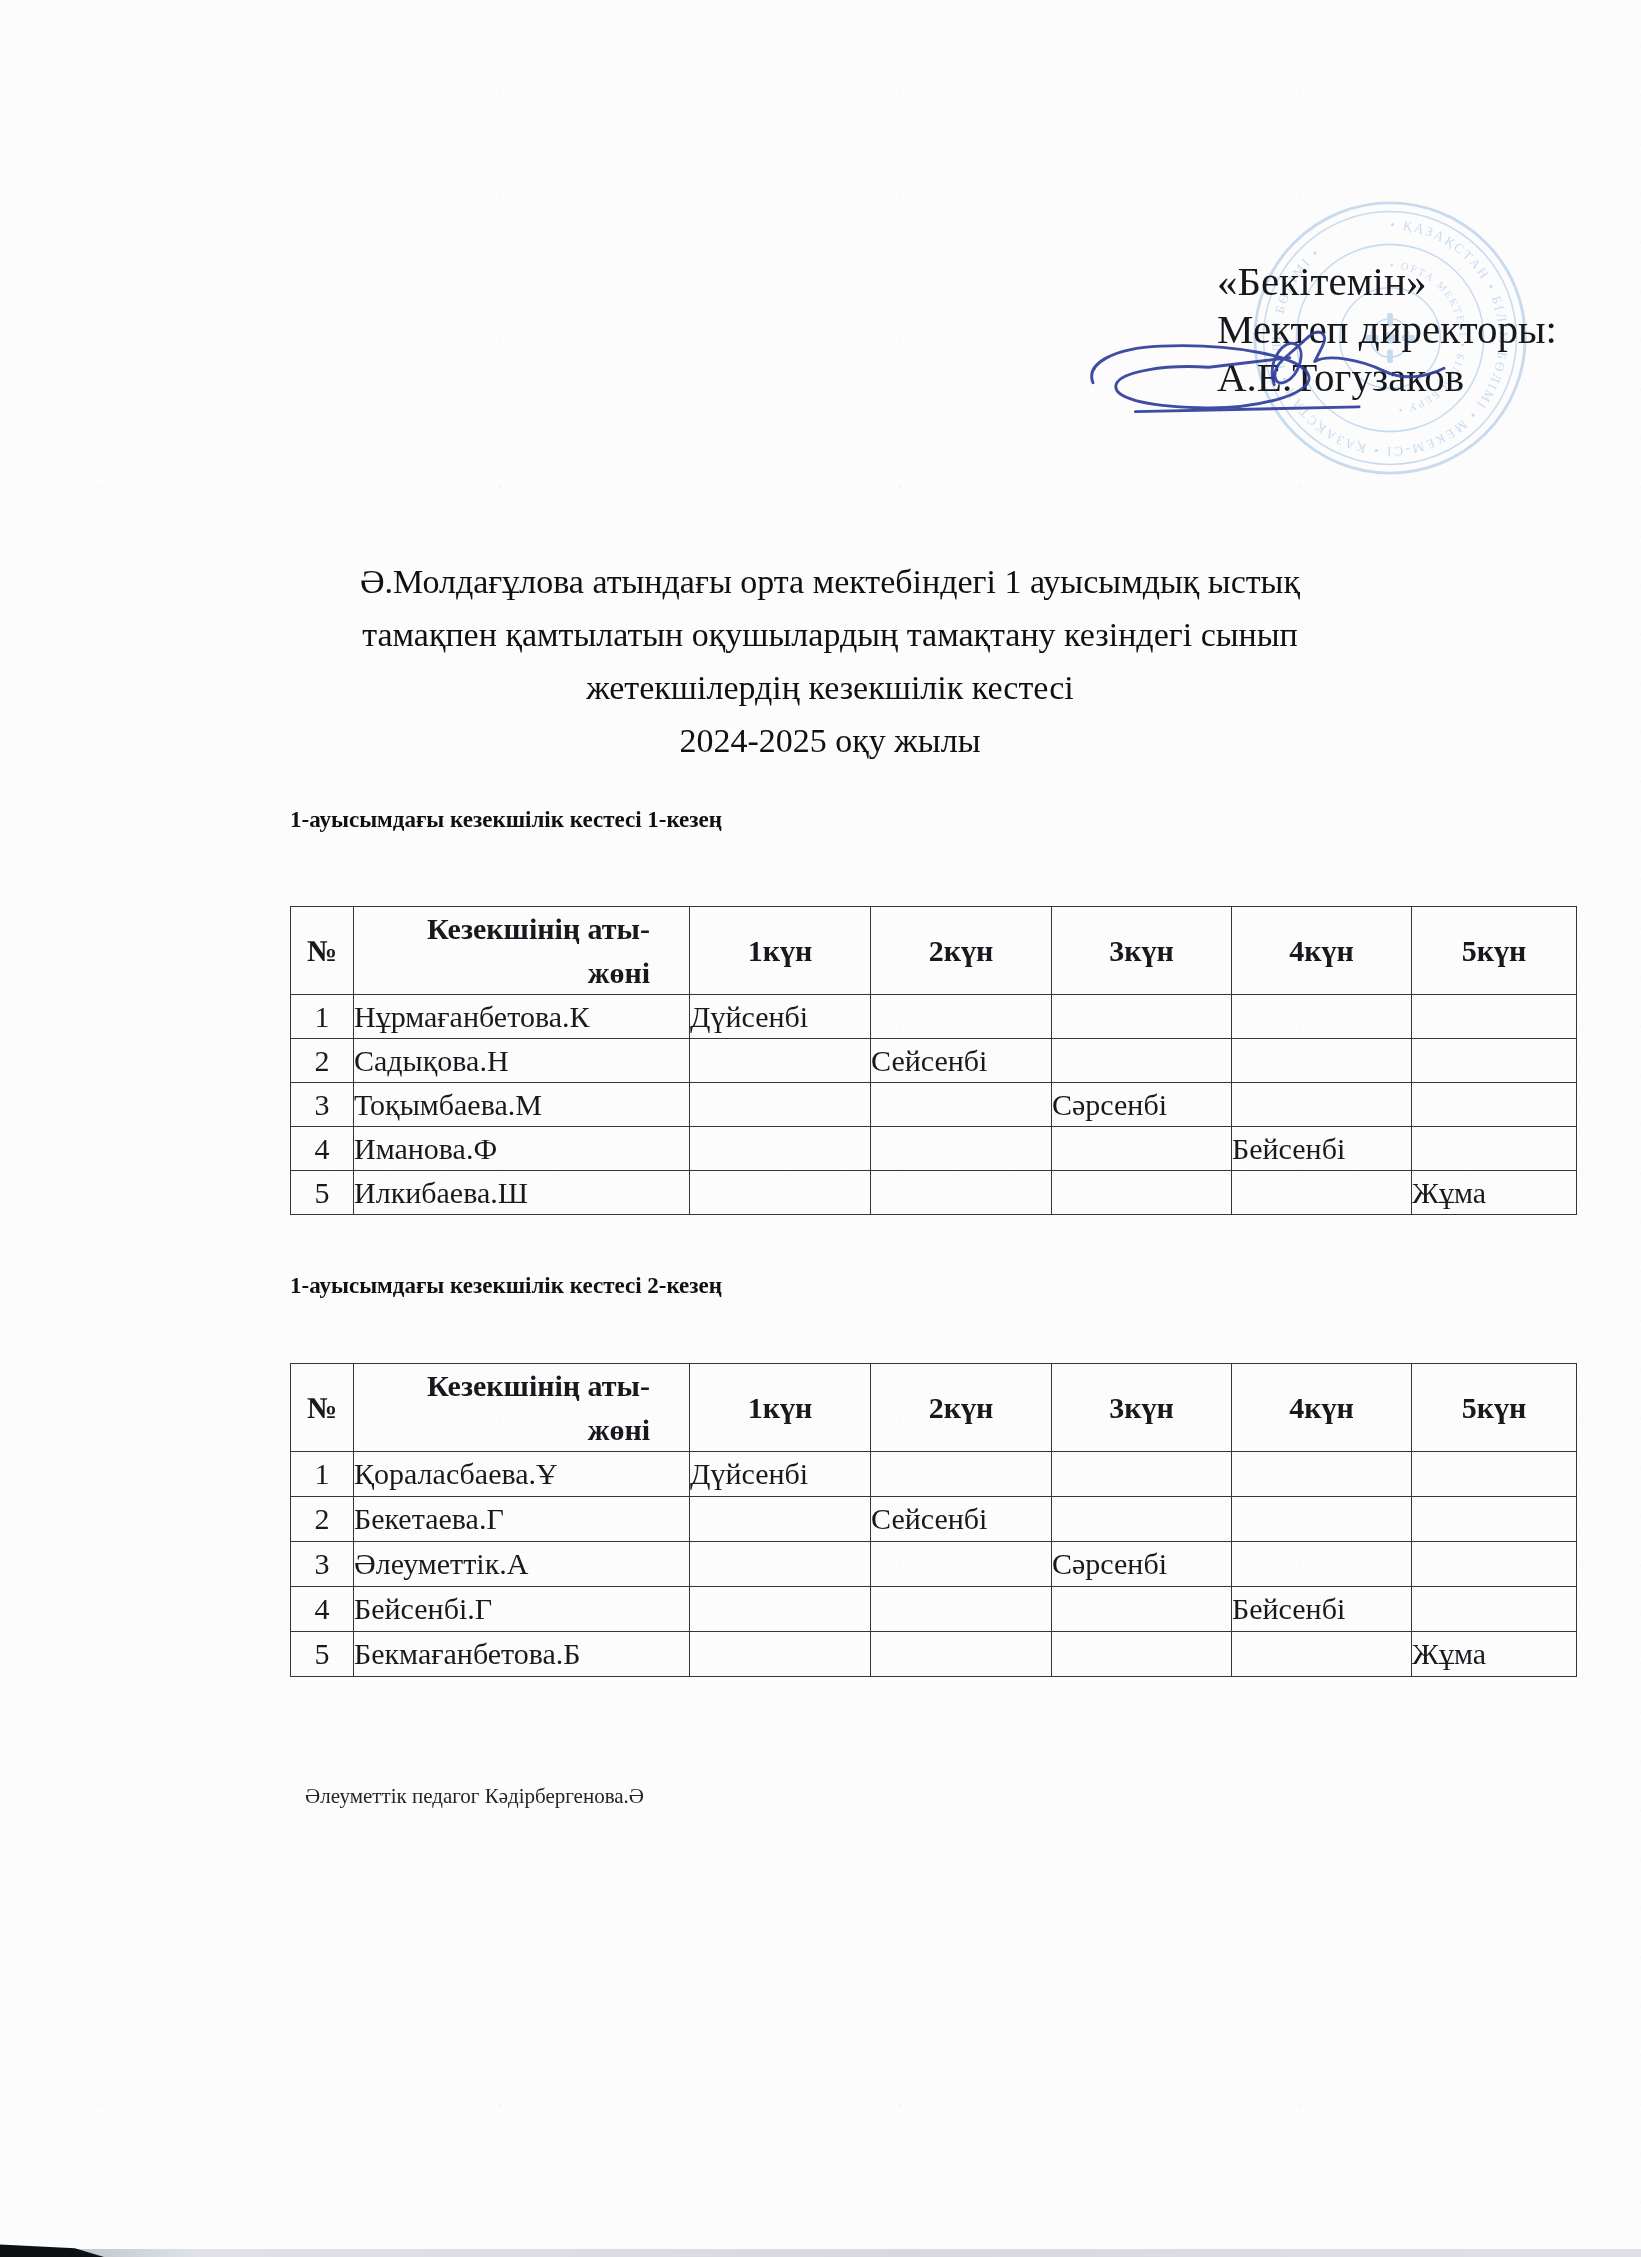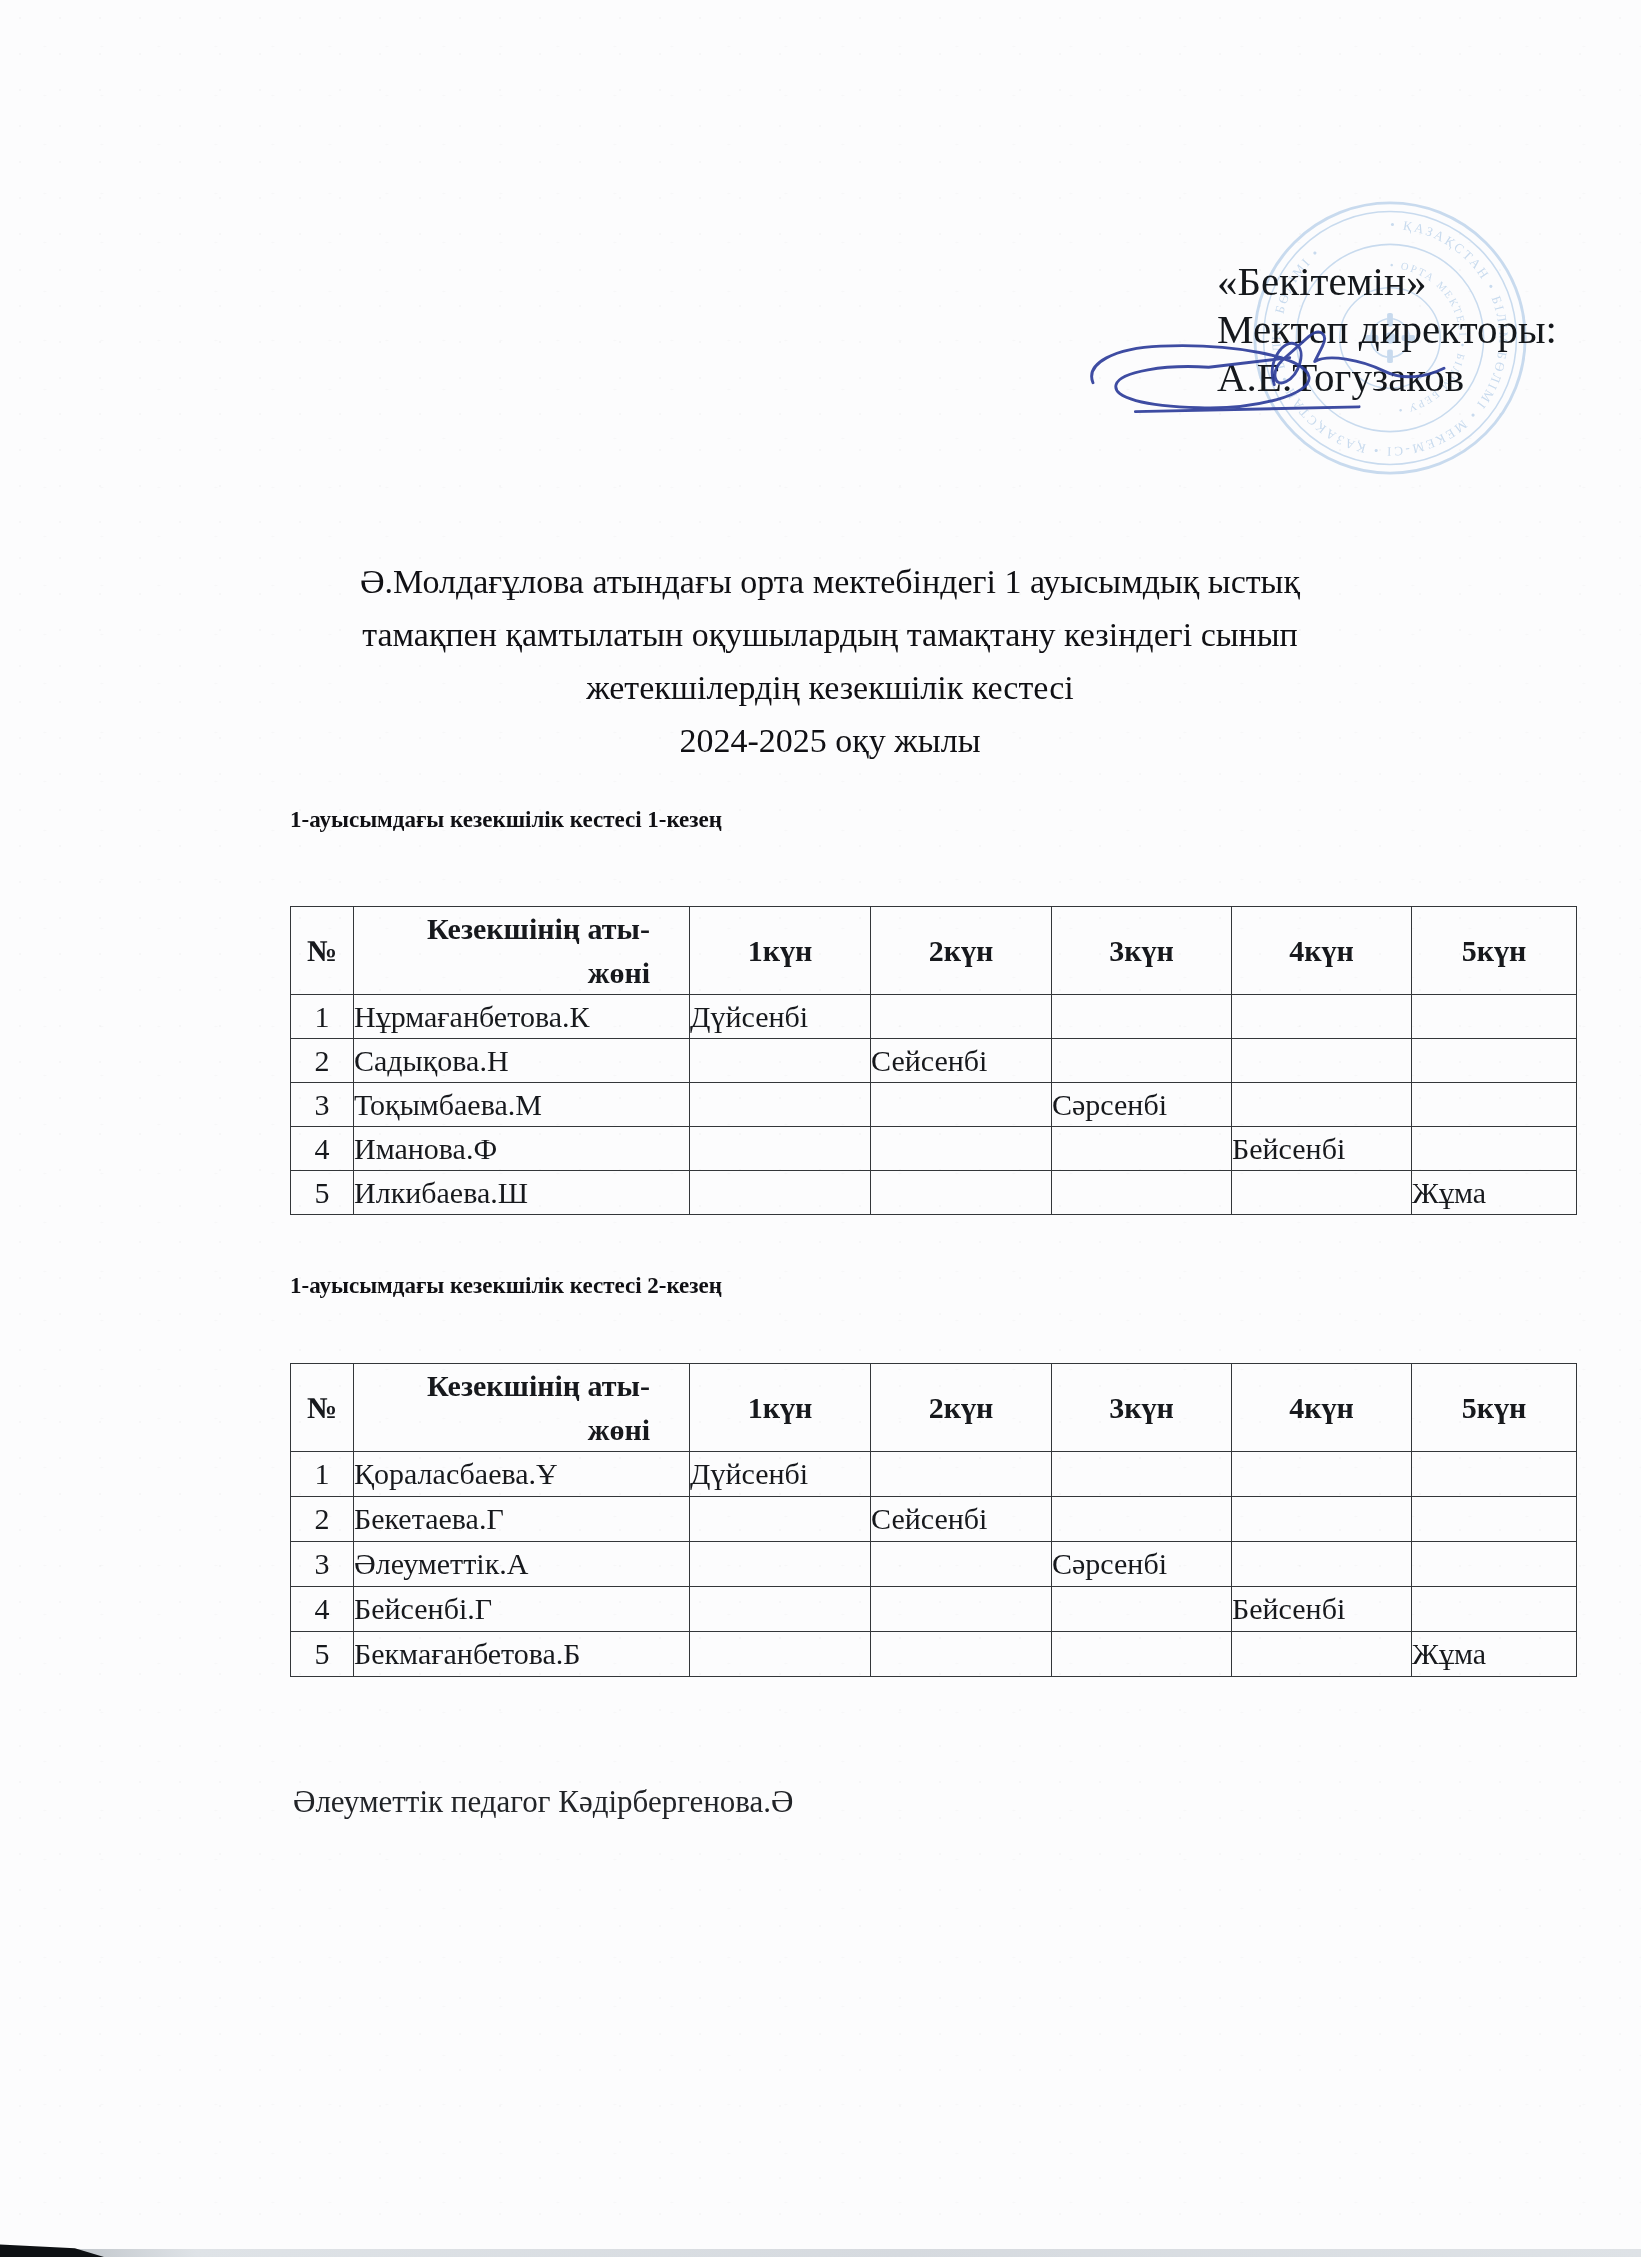--- a/index.html
+++ b/index.html
@@ -56,21 +56,21 @@
   }
   table.duty th.name-h{padding:0 39px;text-align:right;}
   table.duty thead tr{height:85px;}
   table.t1 tbody tr{height:44px;}
   table.t2 tbody tr{height:45px;}
   table.duty td{vertical-align:middle;}
   td.num{text-align:center;}
   td.name{text-align:left; padding-left:13.5px;margin-left:40px;}
   td.day{text-align:left;}
   
-  .signoff{position:absolute; left:293px; top:1784px; font-size:31px; color:#222428;}
+  .signoff{position:absolute; left:305px; top:1784px; font-size:21px; color:#222428;}
   
   .scan-strip{
     position:absolute; left:0; right:0; bottom:0; height:7.7px;
     background:linear-gradient(to right,#aeb4ba,#dfe3e7 12%,#d6dadf 55%,#dee2e6);
   }
   .scan-corner{
     position:absolute; left:0; bottom:0; width:104px; height:12.6px;
     background:#0e1114;
     clip-path:polygon(0 0, 72% 30%, 100% 100%, 0 100%);
   }

